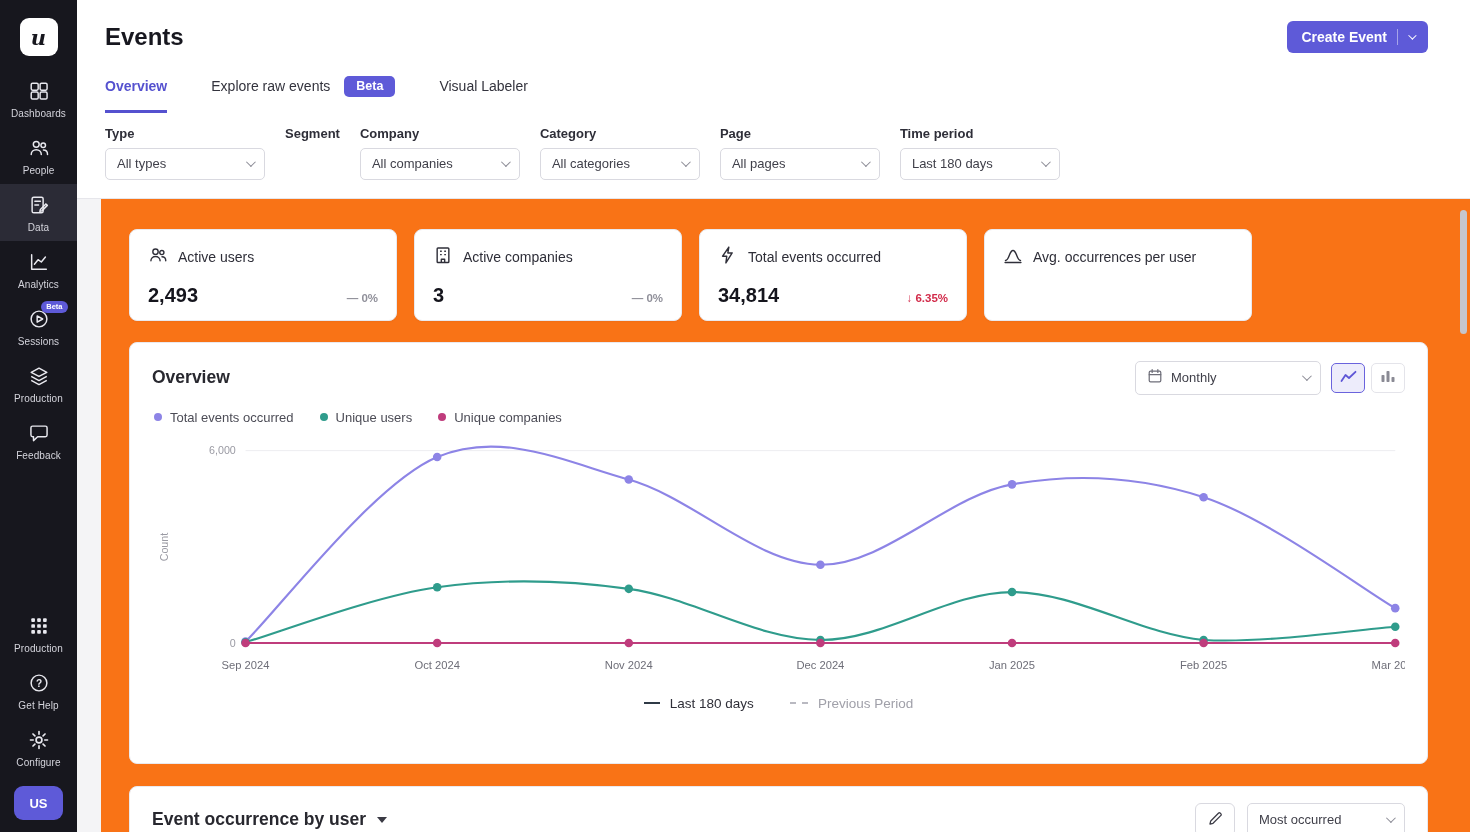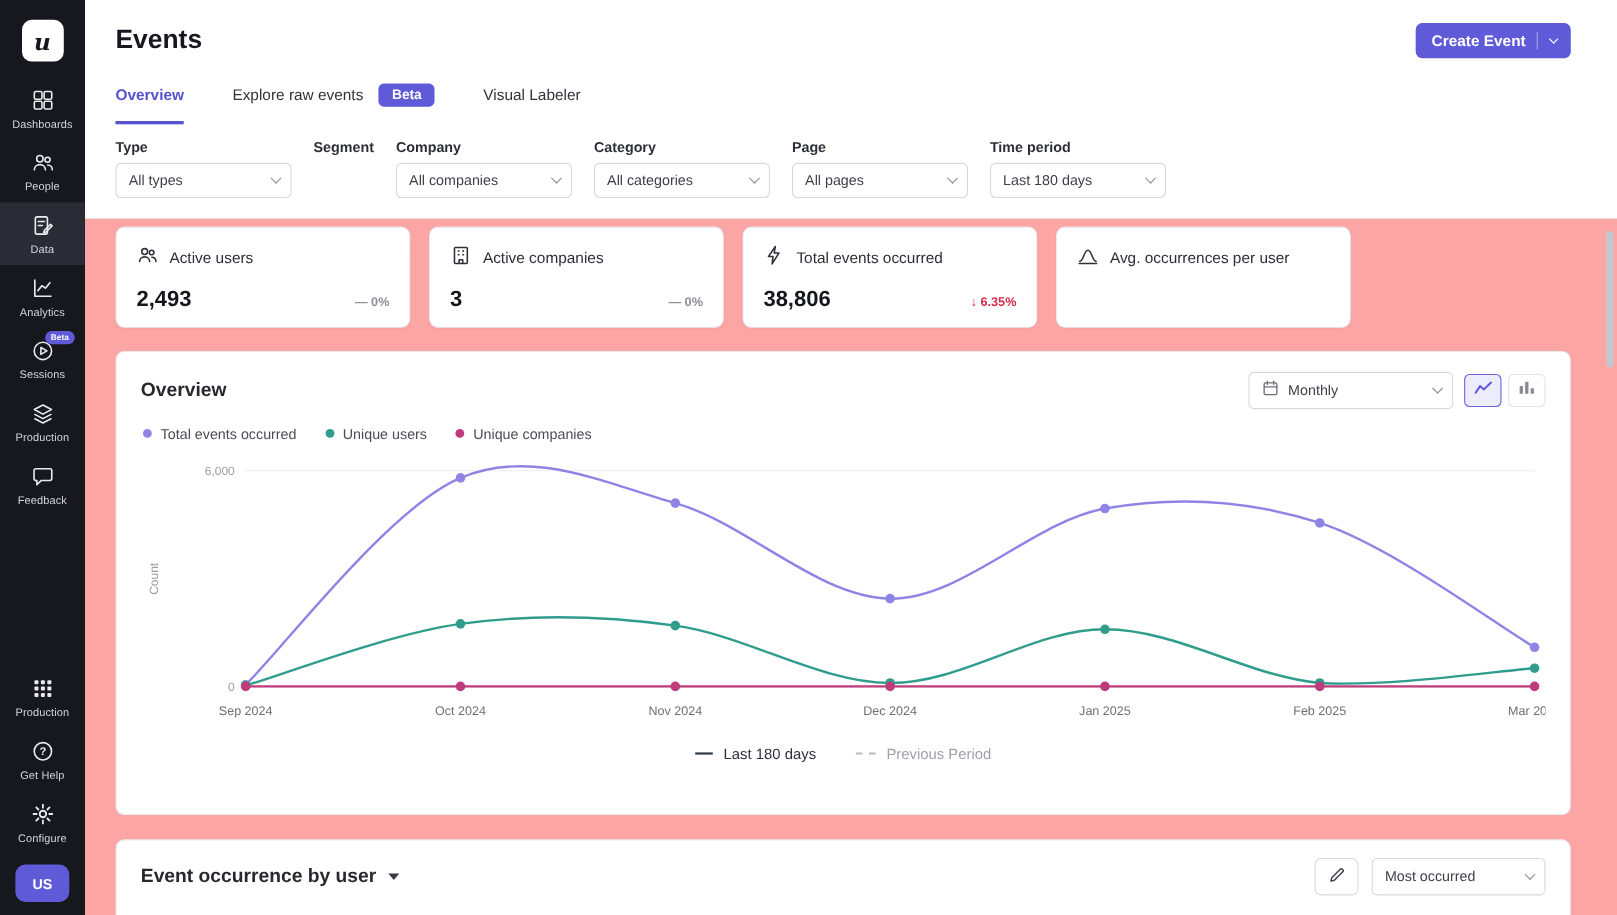--- a/index.html
+++ b/index.html
@@ -48,21 +48,21 @@
   .beta-badge { background:#5e5ad8; color:#fff; font-size:12.5px; font-weight:600;
     padding:4px 12px; border-radius:5px; margin-left:14px; line-height:1; }
 
   .filters { display:flex; gap:20px; margin-top:13px; padding-bottom:18px; }
   .filter label { display:block; font-size:13px; font-weight:600; color:#2e2e38; margin-bottom:7px; }
   .select { display:flex; align-items:center; justify-content:space-between; gap:8px;
     height:32px; border:1px solid #d9d9e0; border-radius:5px; background:#fff;
     padding:0 11px; font-size:13px; color:#3f3f49; cursor:pointer; }
   .filter .select { width:160px; }
 
-  .content { flex:1; background:#fca5a5; padding:7px 42px 0 28px; overflow:hidden; }
+  .content { flex:1; background:#f97316; padding:30px 42px 0 28px; overflow:hidden;margin-left:24px; }
 
   
   .stats-row { display:flex; gap:17px; }
   .stat-card { width:268px; height:92px; background:#fff; border:1px solid #e9e9ee;
     border-radius:8px; box-shadow:0 1px 2px rgba(20,20,40,.04); padding:15px 18px 13px;
     display:flex; flex-direction:column; justify-content:space-between; }
   .stat-top { display:flex; align-items:center; gap:10px; }
   .stat-top svg { color:#2f2f39; }
   .stat-label { font-size:14px; color:#2e2e38; }
   .stat-bottom { display:flex; align-items:baseline; justify-content:space-between; }
@@ -353,21 +353,21 @@
       <div class="stat-card">
         <div class="stat-top">
           <span>
             <svg width="20" height="20" viewBox="0 0 24 24" fill="none" stroke="currentColor" stroke-width="1.7" stroke-linejoin="round">
                 <path d="M13 2.5L5.5 13.5h5l-1 8L17 9.5h-5.2z"></path>
               </svg>
           </span>
           <span class="stat-label">Total events occurred</span>
         </div>
         <div class="stat-bottom">
-          <span class="stat-value">38,806</span>
+          <span class="stat-value">34,814</span>
           <span class="stat-change down">
             <span>↓</span> <span>6.35%</span>
           </span>
         </div>
       </div>
 
       <div class="stat-card">
         <div class="stat-top">
           <span>
             <svg width="20" height="20" viewBox="0 0 24 24" fill="none" stroke="currentColor" stroke-width="1.7" stroke-linecap="round">

